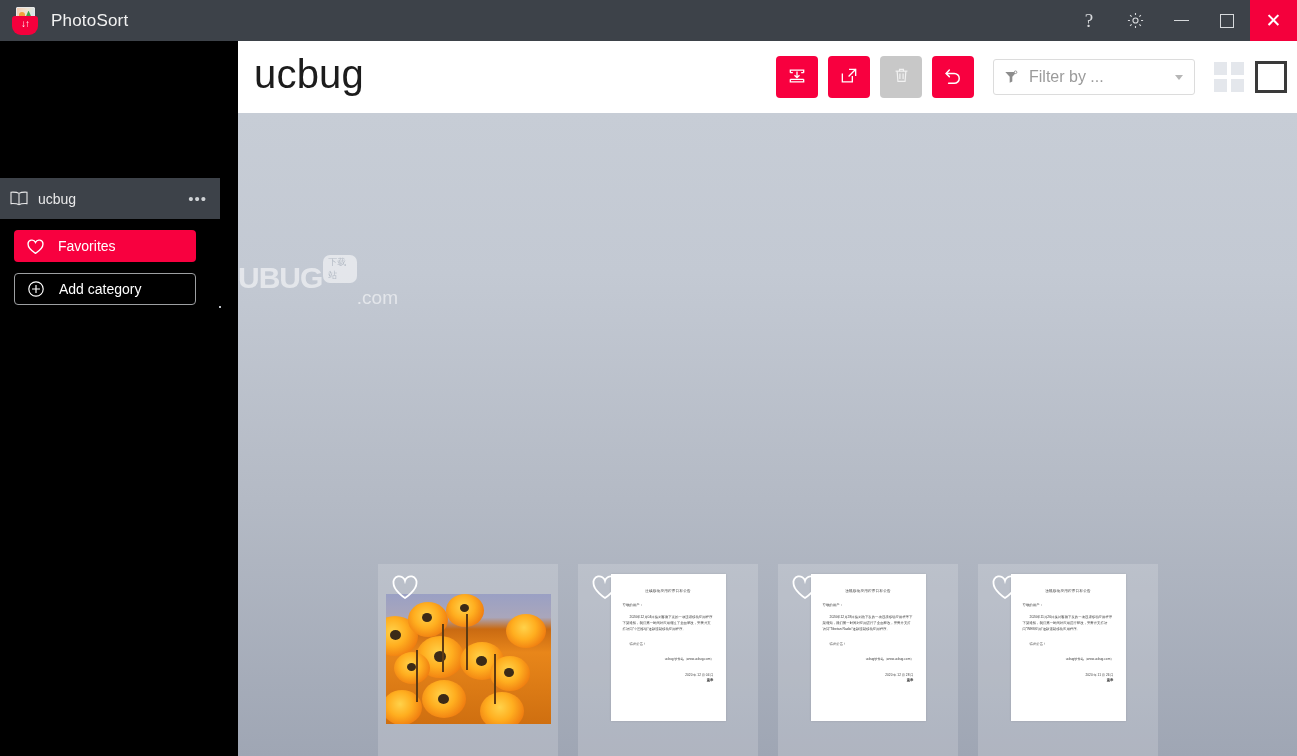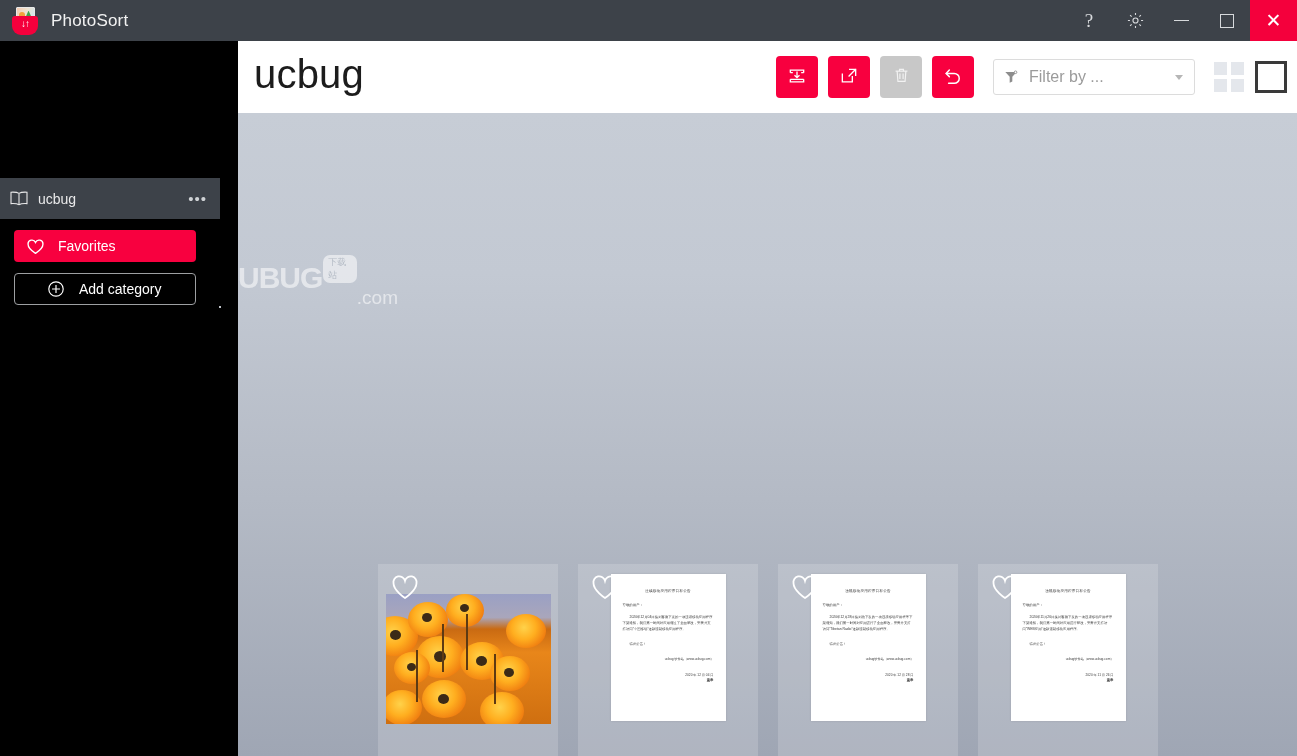--- a/index.html
+++ b/index.html
@@ -72,21 +72,21 @@
   }
   .album-icon svg { display: block; }
   .album-label { color: #e9e9ea; font-size: 14px; margin-left: 10px; flex: 1 1 auto; }
   .album-dots { color: #cfd2d5; font-size: 15px; margin-right: 13px; letter-spacing: 1px; }
 
   .cat-btn {
     position: absolute; left: 14px; width: 182px; height: 32px;
     display: flex; align-items: center; border-radius: 4px; cursor: pointer;
   }
   .cat-fav { top: 189px; background: #f8003f; border: none; }
-  .cat-add { top: 232px; background: transparent; border: 1px solid #9d9fa2; padding-left: 20px; }
+  .cat-add { top: 232px; background: transparent; border: 1px solid #9d9fa2; }
   .cat-ico { width: 30px; display: flex; align-items: center; justify-content: center; margin-left: 6px; }
   .cat-label { color: #ffffff; font-size: 14px; margin-left: 8px; }
   .dot-artifact {
     position: absolute; left: 219px; top: 265px; width: 2px; height: 2px; background: #bfc3c8;
   }
 
   
   .main { position: absolute; left: 238px; top: 41px; width: 1059px; height: 715px; background: #fff; }
   .main-header {
     position: absolute; left: 0; top: 0; width: 1059px; height: 72px; background: #fff;

